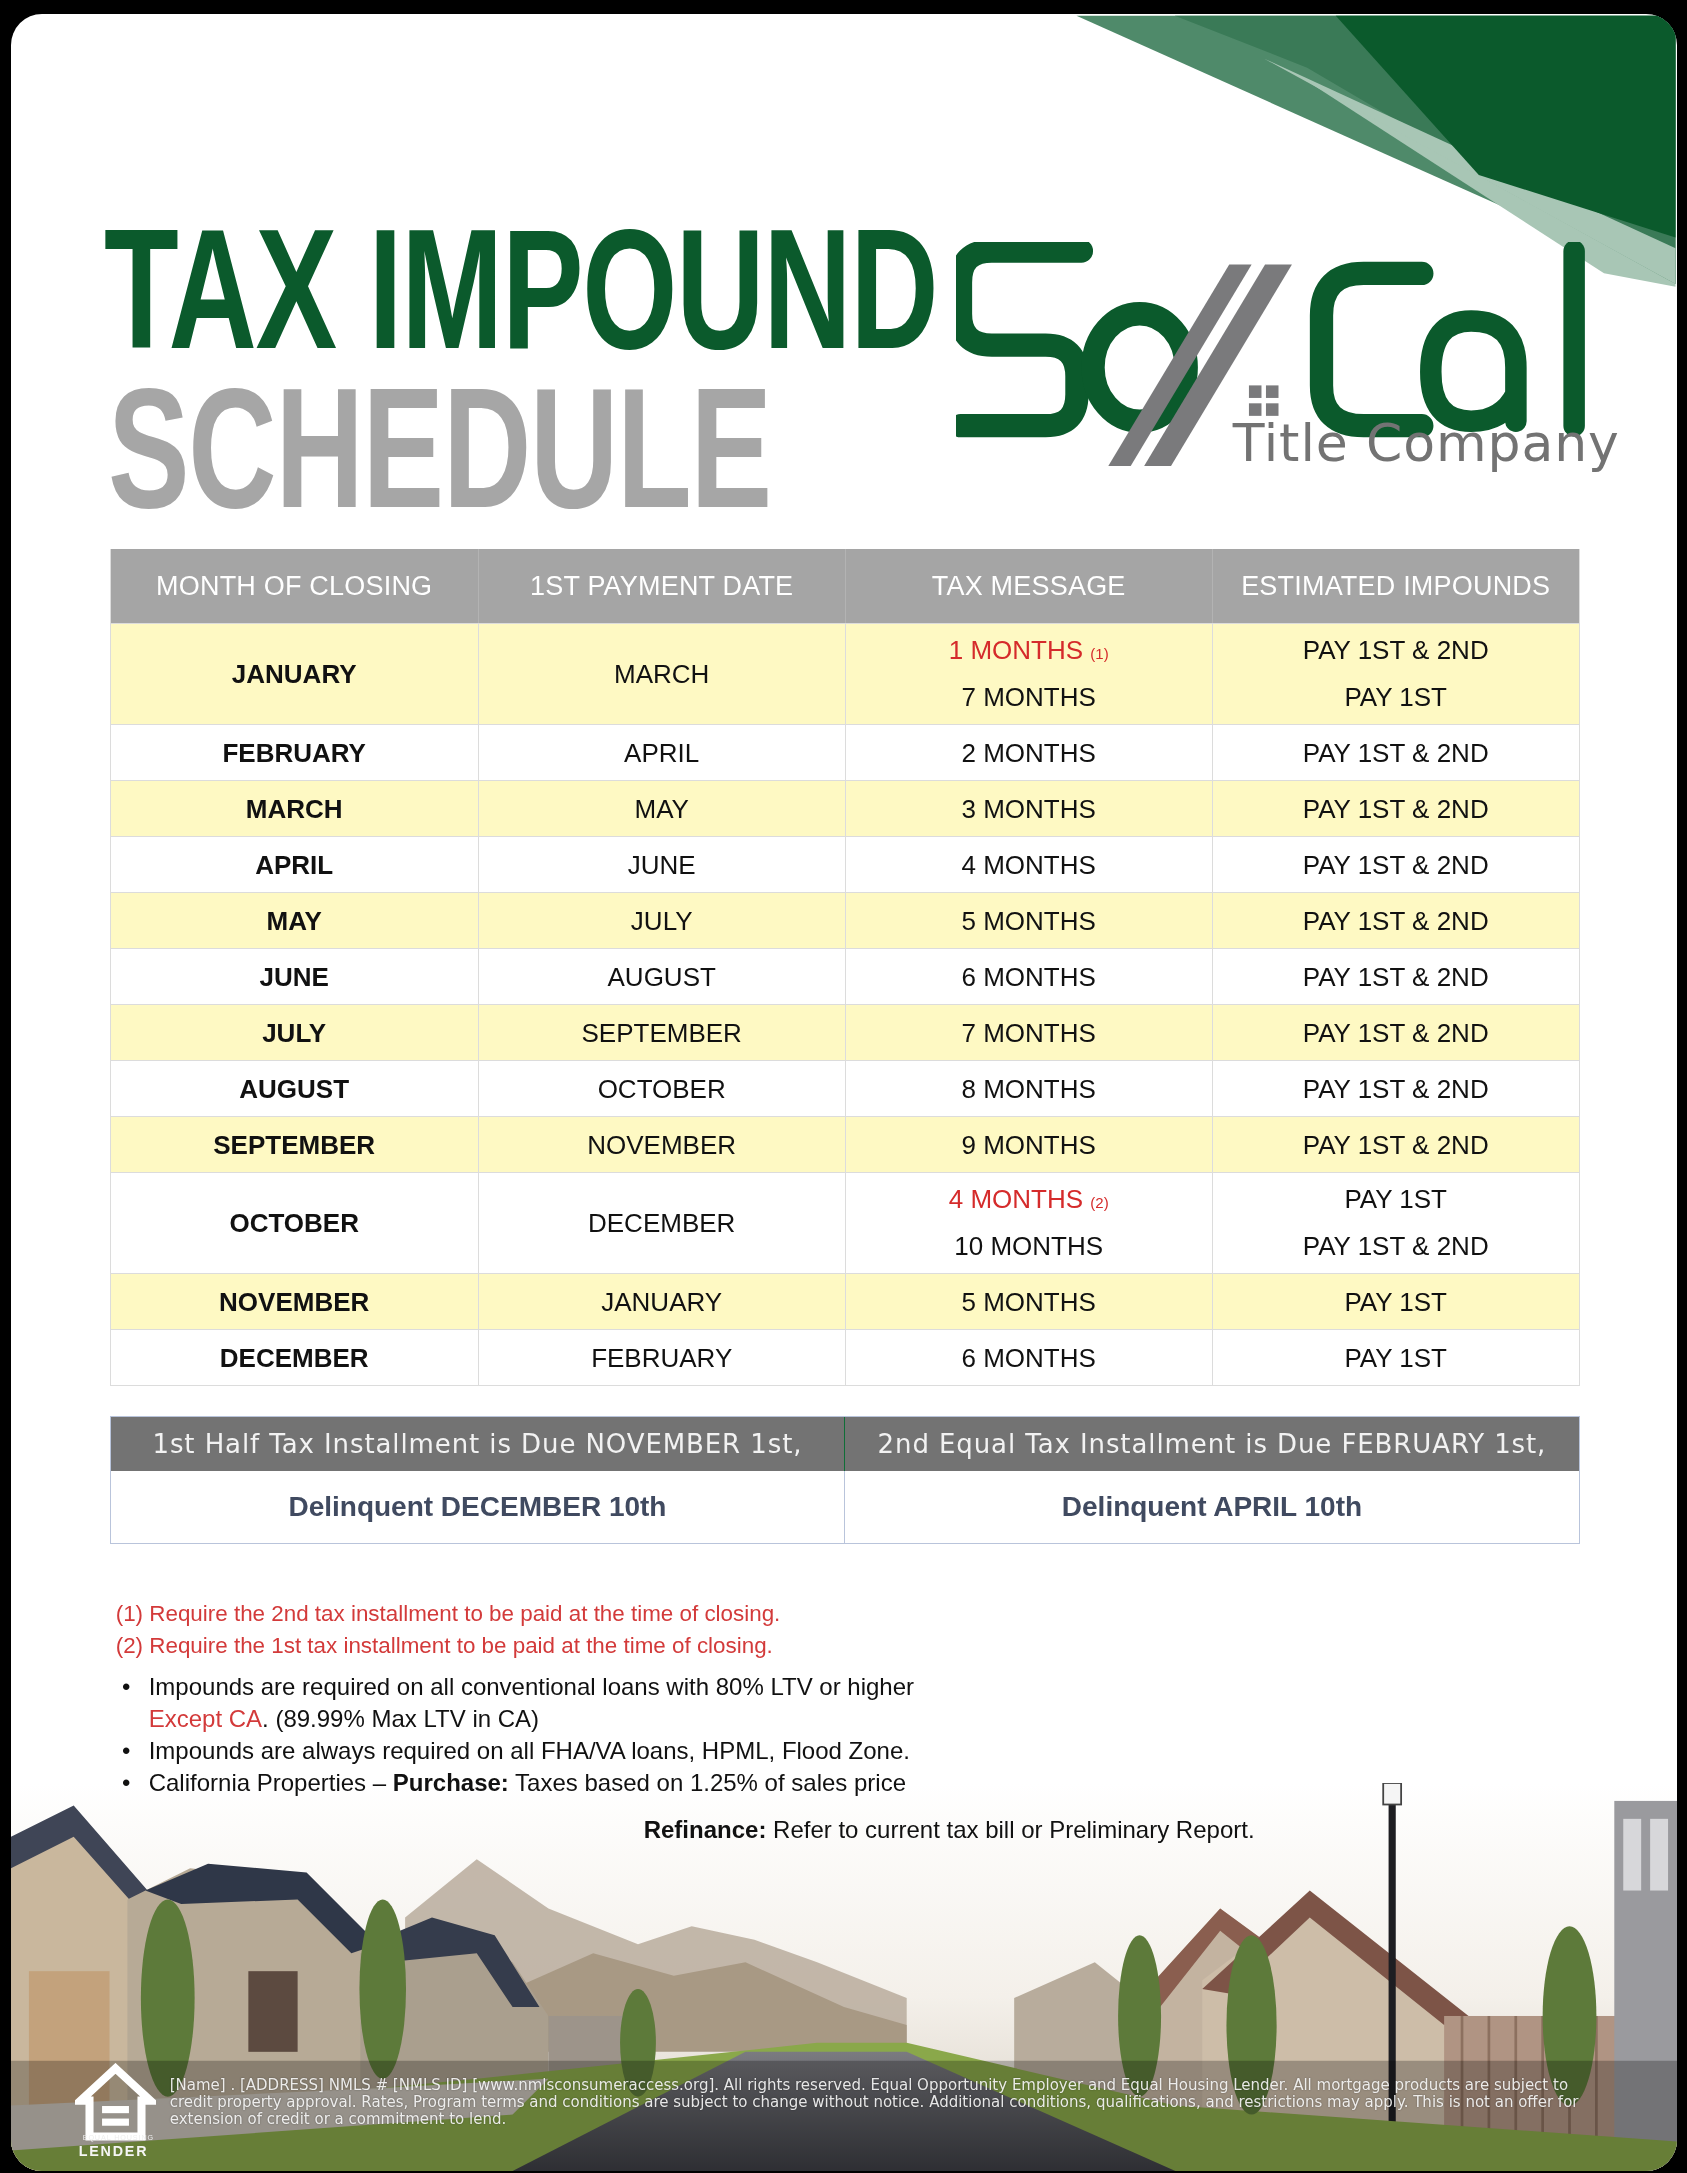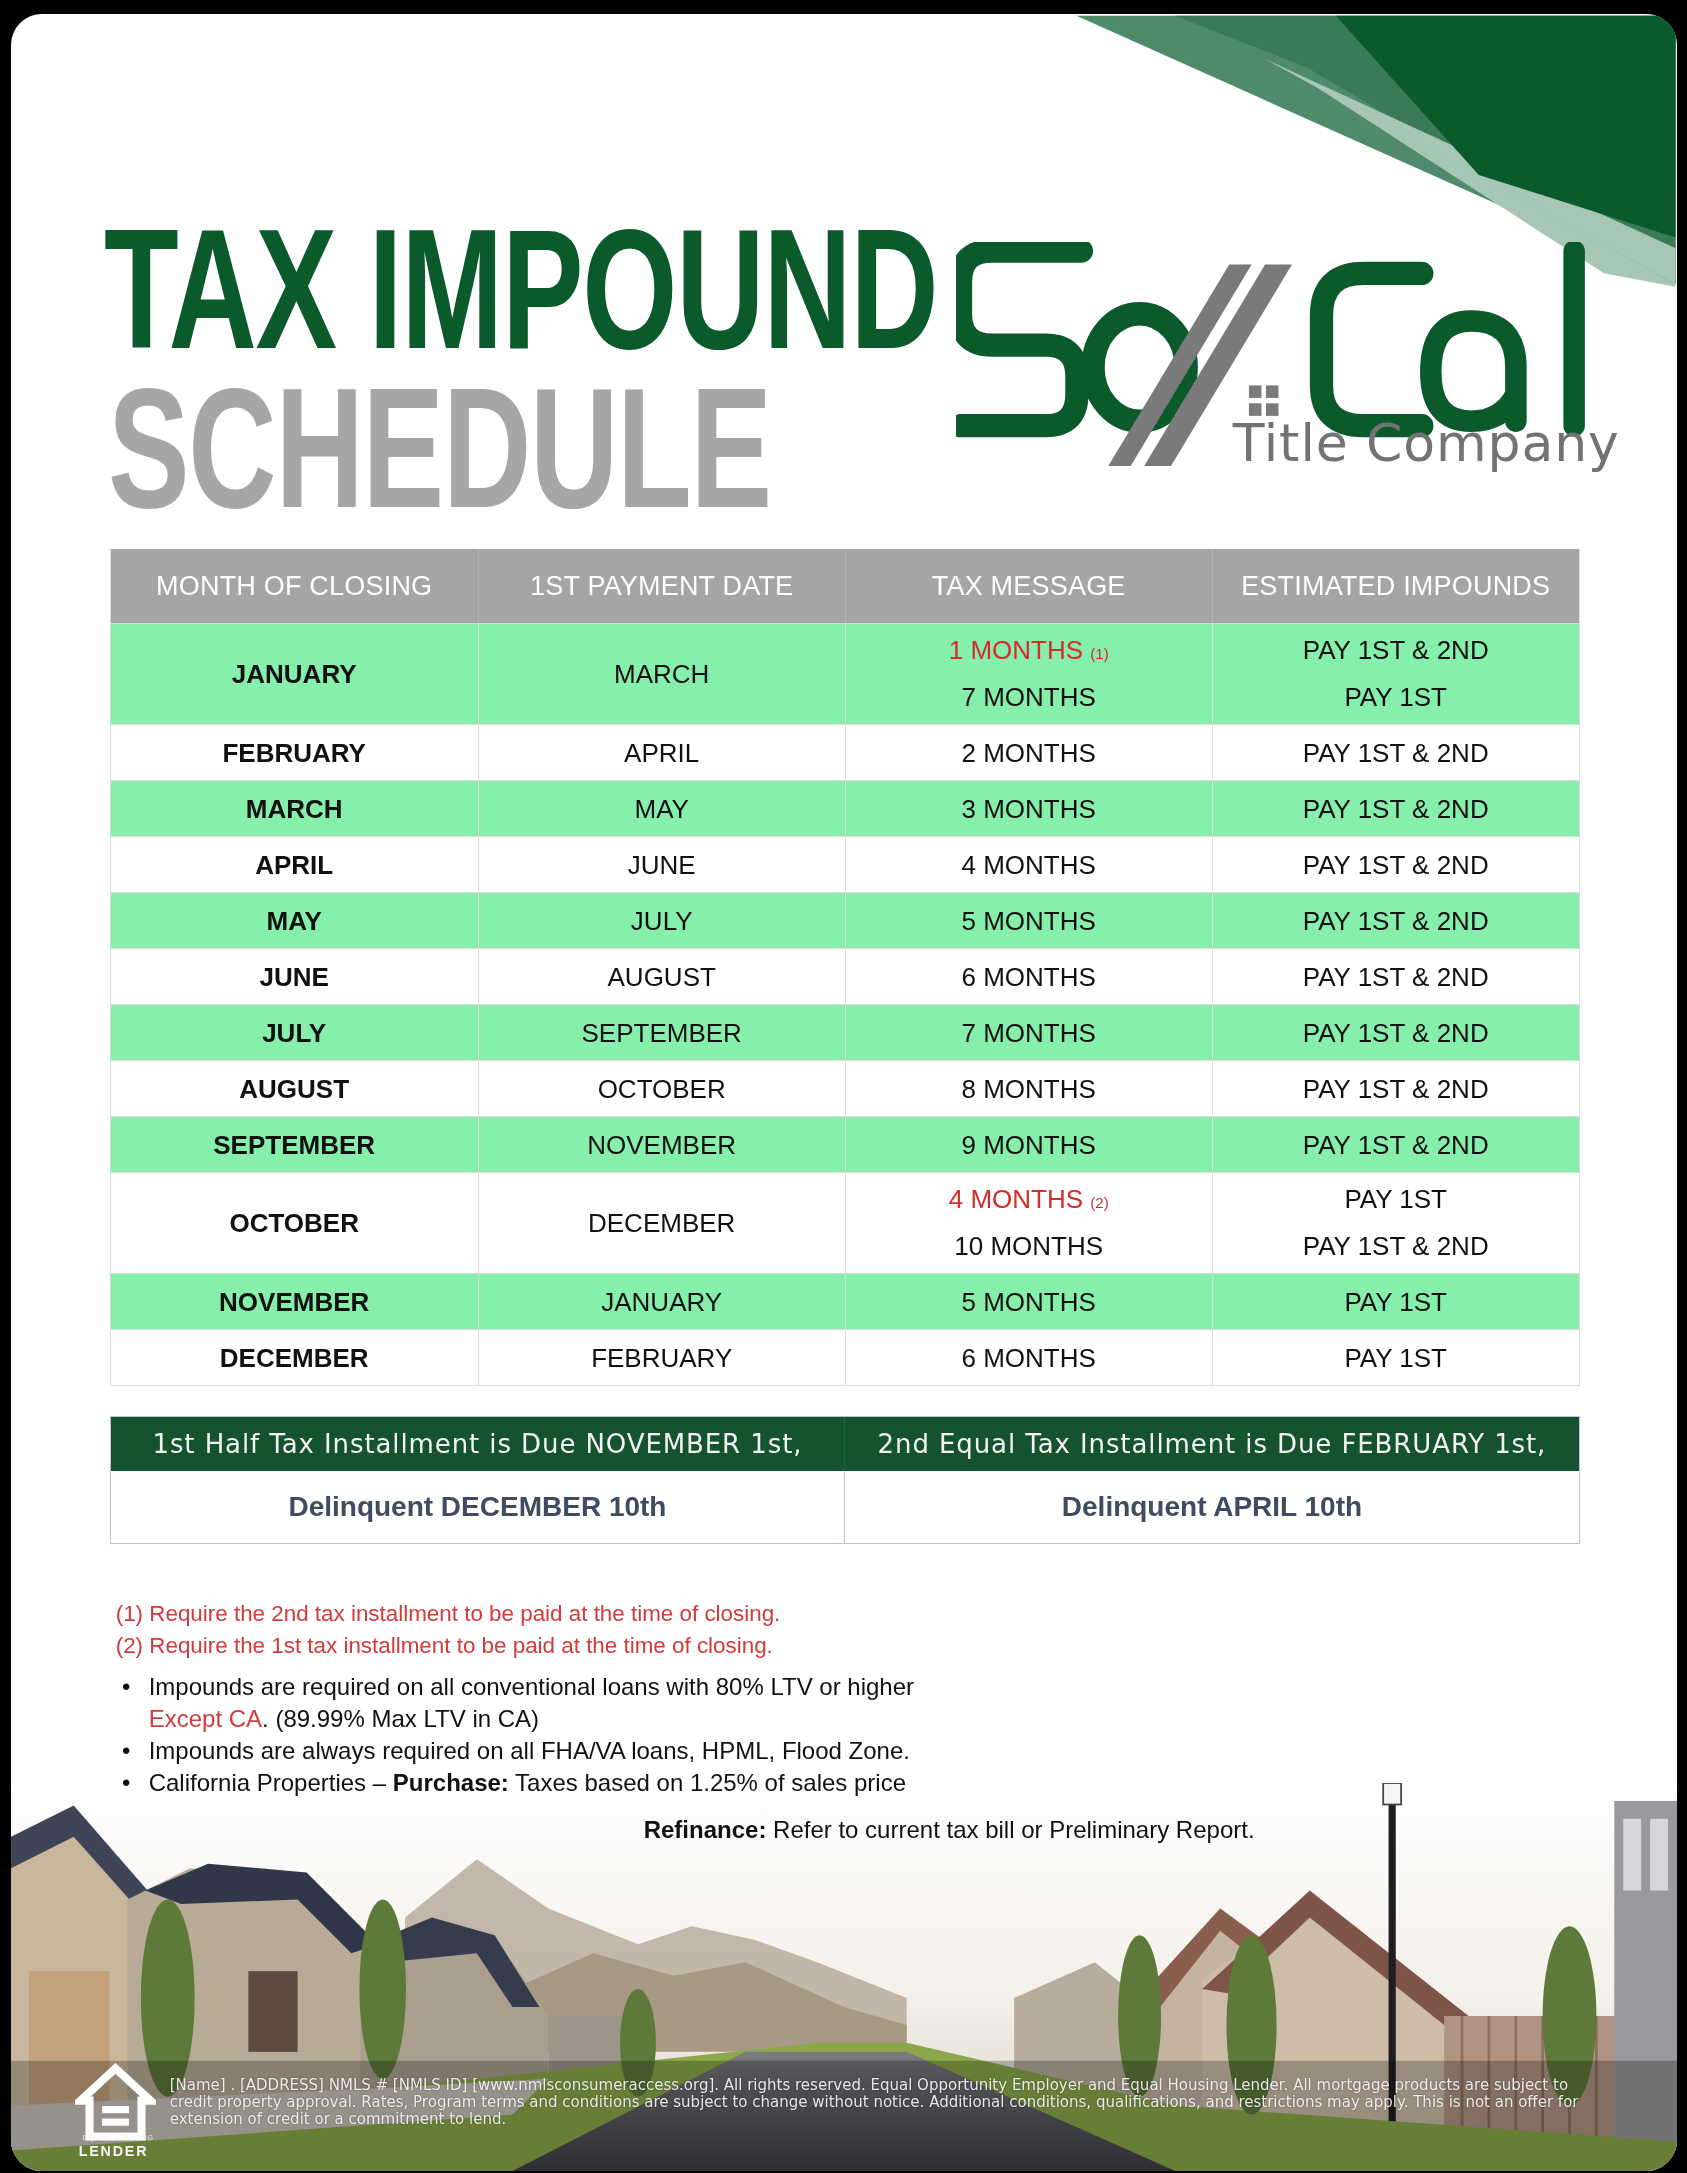--- a/index.html
+++ b/index.html
@@ -34,36 +34,36 @@
   .row { display: flex; border-top: 1.8px solid #dcdcdc; }
   .row.head { background: #a5a5a5; height: 74px; border-top: none; }
   .cell {
     flex: 0 0 367px; display: flex; flex-direction: column; align-items: center; justify-content: center;
     border-left: 1.8px solid #dcdcdc; box-sizing: border-box; font-size: 26px; color: #111;
     text-align: center; line-height: 1.0;
   }
   .cell:first-child { border-left: none; }
   .row.head .cell { color: #fff; font-size: 27px; border-left: 1.8px solid #b3b3b3; letter-spacing: 0.2px; }
   .row.head .cell:first-child { border-left: none; }
-  .row.odd { background: #86efac; justify-content: center; }
+  .row.odd { background: #fef9c3; justify-content: center; }
   .row.even { background: #ffffff; }
   .row.r-single { height: 55px; }
   .row.r-double { height: 100px; }
   .cell.bold { font-weight: bold; }
   .cell .line { display: block; height: 47px; line-height: 47px; }
   .red { color: #d52b2b; }
   .sup { font-size: 15px; vertical-align: 0; }
 
   
   .install {
     position: absolute; left: 99px; top: 1402px; width: 1470px; height: 128px;
     border: 1.8px solid #b9c4db; box-sizing: border-box; background: #fff;
   }
   .install .green {
-    position: absolute; left: 0; top: 0; right: 0; height: 54px; background: #14532d; display: flex;
+    position: absolute; left: 0; top: 0; right: 0; height: 54px; background: #737373; display: flex;
   }
   .install .green div {
     flex: 1; color: #f2f2f2; font-size: 26px; display: flex; align-items: center; justify-content: center;
     letter-spacing: 0.9px; font-family: "DejaVu Sans", sans-serif;
   }
   .install .green div:first-child { border-right: 1.8px solid #0f6e37; }
   .install .white { position: absolute; left: 0; right: 0; top: 54px; bottom: 0; display: flex; }
   .install .white div {
     flex: 1; font-size: 28px; color: #404a60; font-weight: bold;
     display: flex; align-items: center; justify-content: center;

